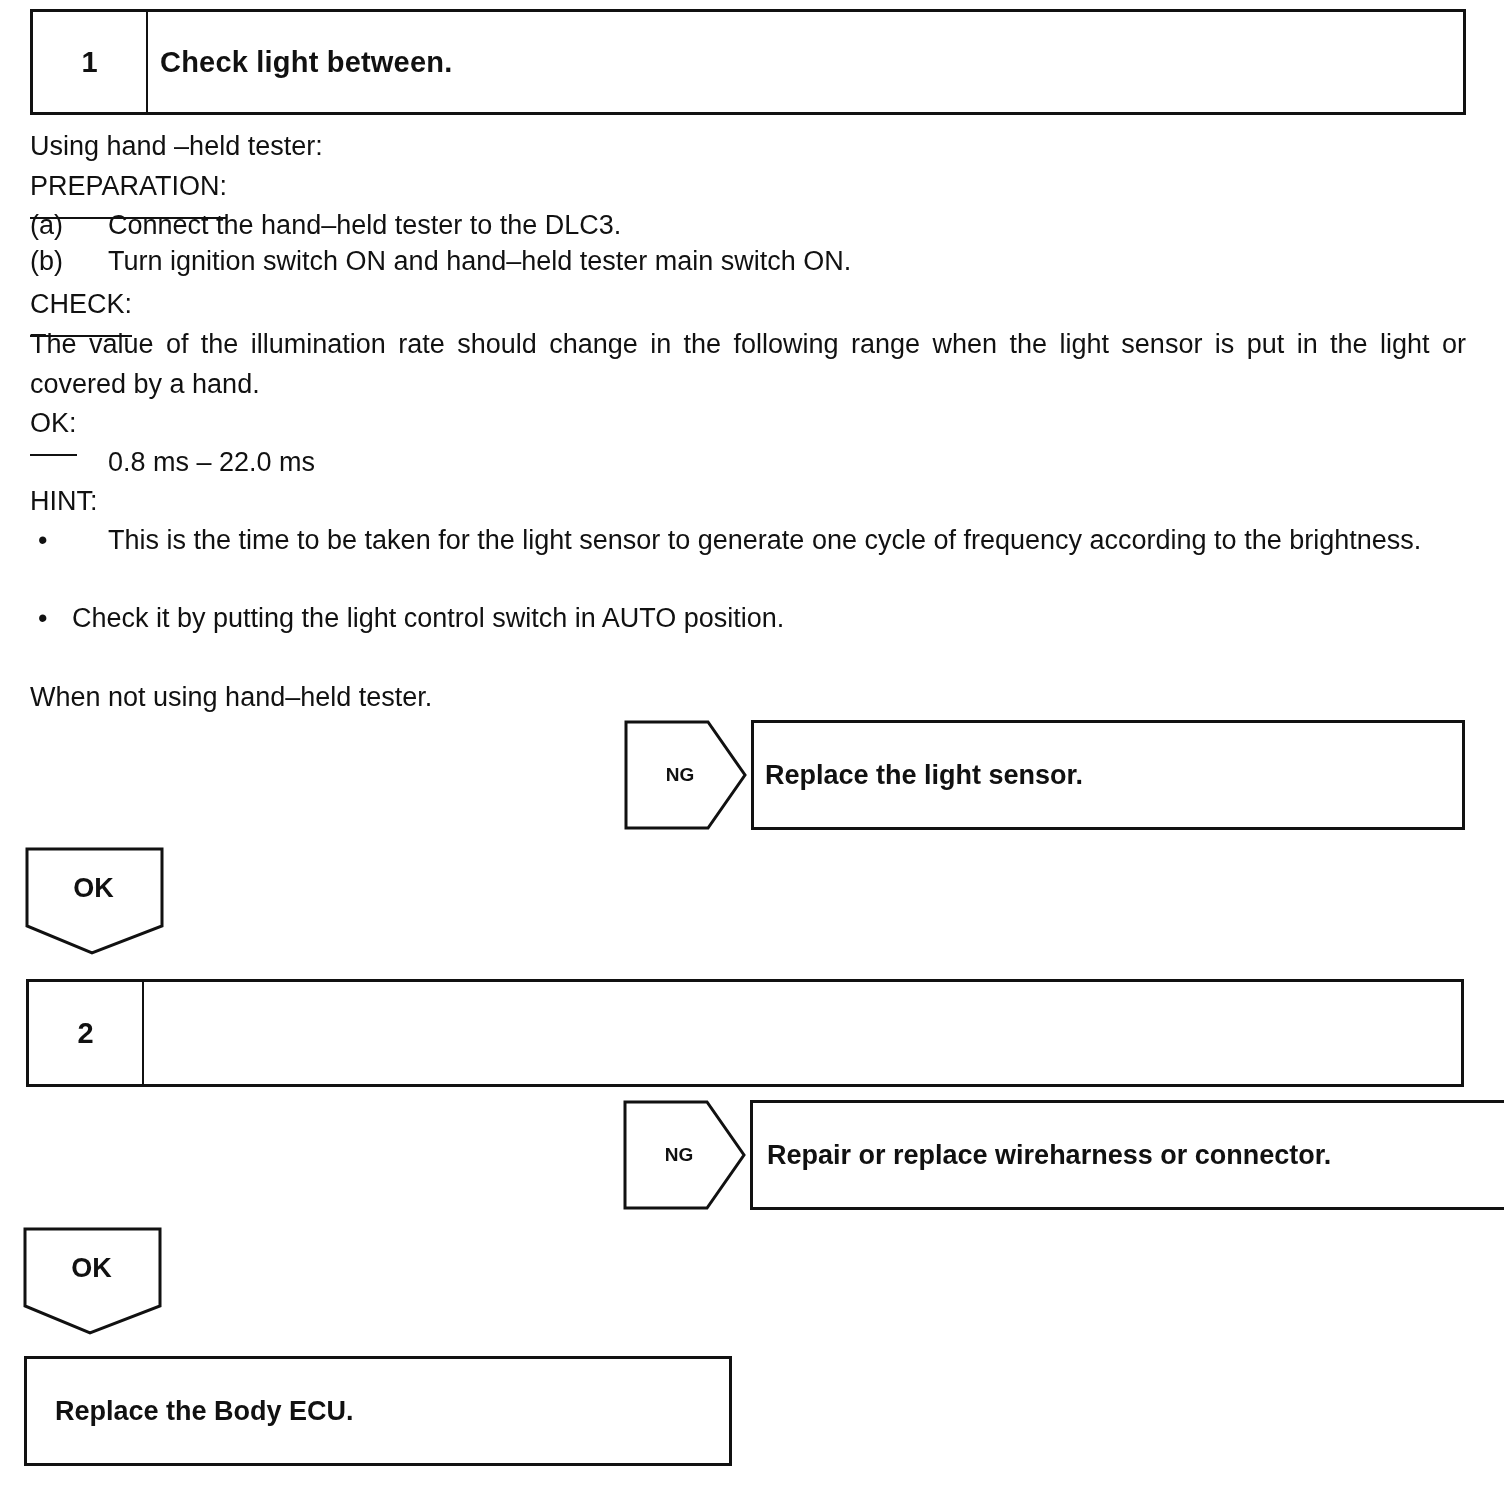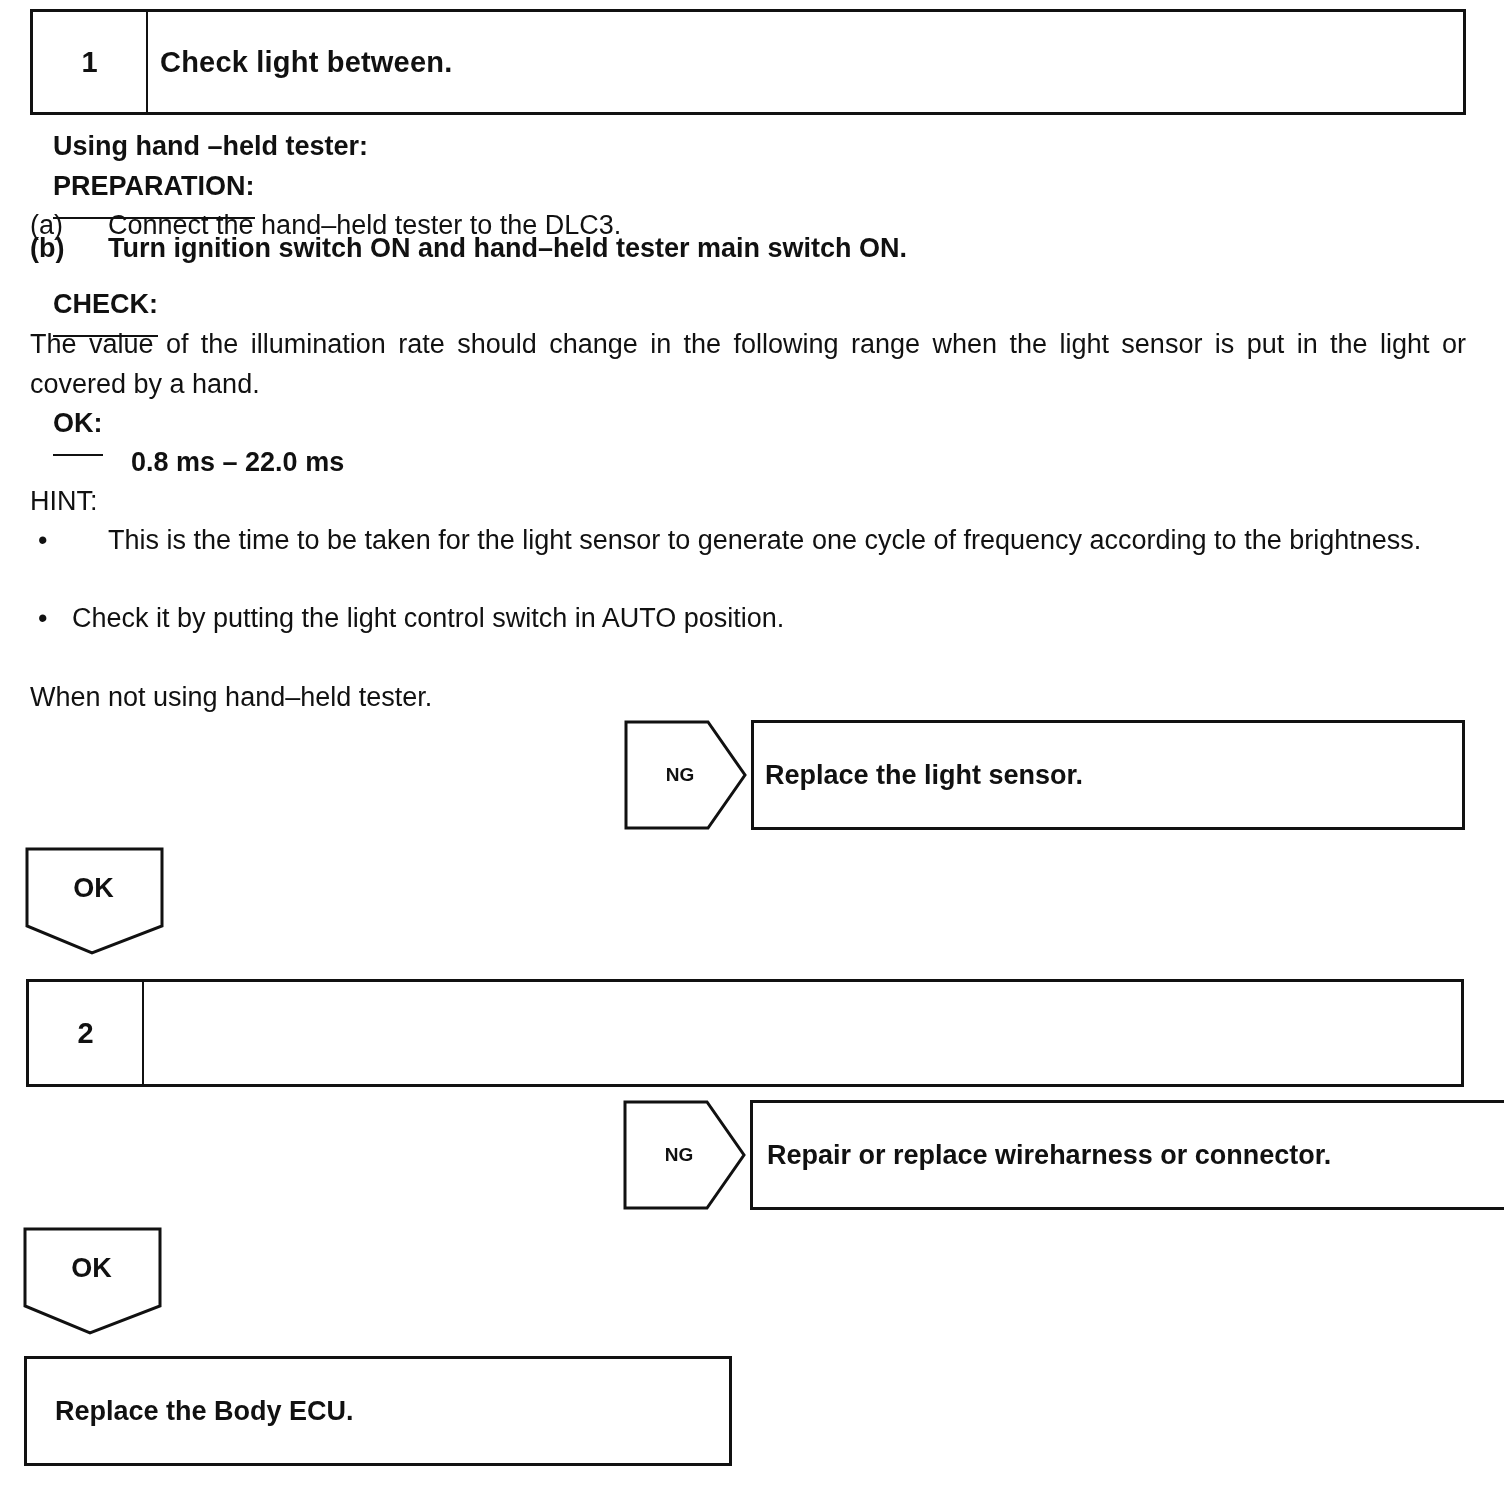--- a/index.html
+++ b/index.html
@@ -14,21 +14,21 @@
     }
     .stepbox .num {
       width: 113px; border-right: 2px solid #111; display: flex;
       align-items: center; justify-content: center; font-weight: bold; font-size: 29px;
     }
     .stepbox .title {
       flex: 1; display: flex; align-items: center; padding-left: 12px;
       font-weight: bold; font-size: 29px; letter-spacing: 0.2px;
     }
     .txt { position: absolute; font-size: 27px; line-height: 40px; white-space: nowrap; }
-    .bold { font-weight: bold; margin-left: 23px; }
+    .bold { font-weight: normal; }
     .ul { border-bottom: 2px solid #111; padding-bottom: 16px; line-height: 34px; }
     .para { position: absolute; font-size: 27px; line-height: 40px; text-align: justify; }
     .resultbox {
       position: absolute; border: 3px solid #111; box-sizing: border-box;
       display: flex; align-items: center; padding-left: 14px;
       font-weight: bold; font-size: 27px;
     }
     .ngtag { position: absolute; }
     .ngtag svg { position: absolute; left: 0; top: 0; }
     .ngtag span {
@@ -52,21 +52,21 @@
 
 <div class="txt bold" style="left:30px; top:126px;">Using hand –held tester:</div>
 
 <div class="txt bold" style="left:30px; top:166px;">
   <span class="ul">PREPARATION:</span>
 </div>
 
 <div class="txt" style="left:30px; top:205px;">
   <span style="display:inline-block; width:78px;">(a)</span><span>Connect the hand–held tester to the DLC3.</span>
 </div>
-<div class="txt" style="left:30px; top:228px;font-weight:bold;">
+<div class="txt" style="left:30px; top:241px;">
   <span style="display:inline-block; width:78px;">(b)</span><span>Turn ignition switch ON and hand–held tester main switch ON.</span>
 </div>
 
 <div class="txt bold" style="left:30px; top:284px;">
   <span class="ul">CHECK:</span>
 </div>
 
 <div class="para" style="left:30px; top:324px; width:1436px;">The value of the illumination rate should change in the following range when the light sensor is put in the light or covered by a hand.</div>
 
 <div class="txt bold" style="left:30px; top:403px;">

